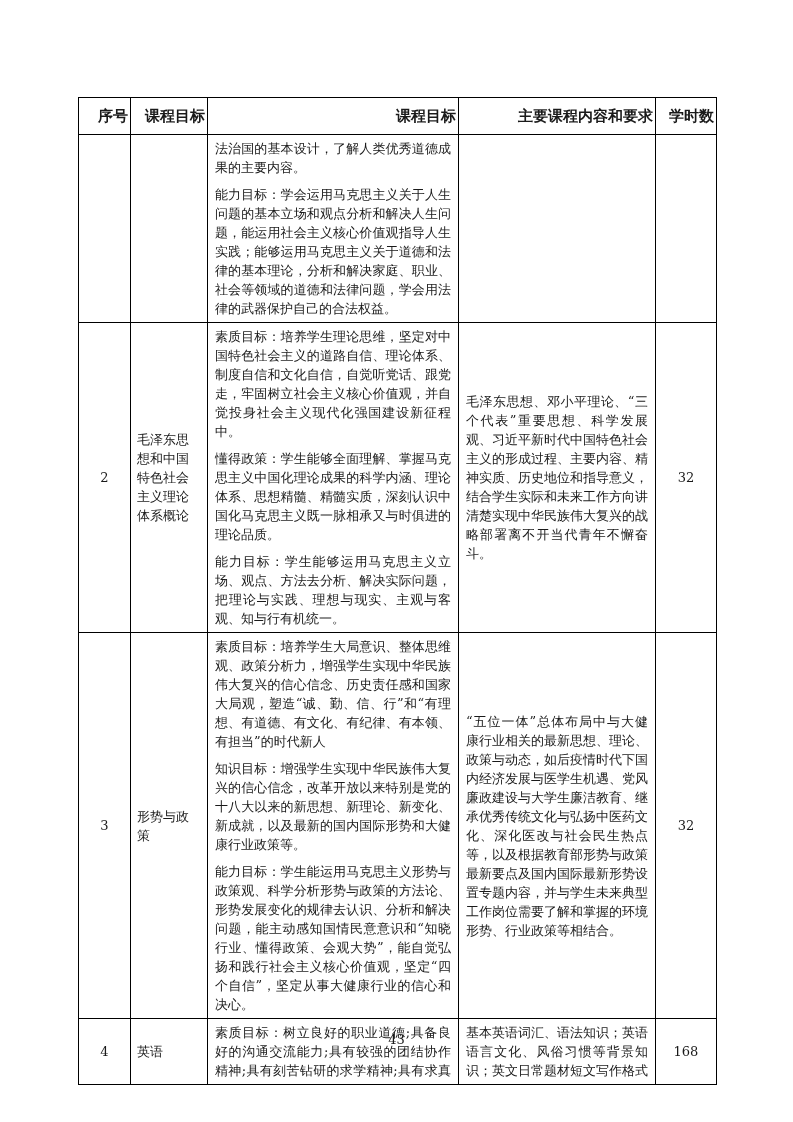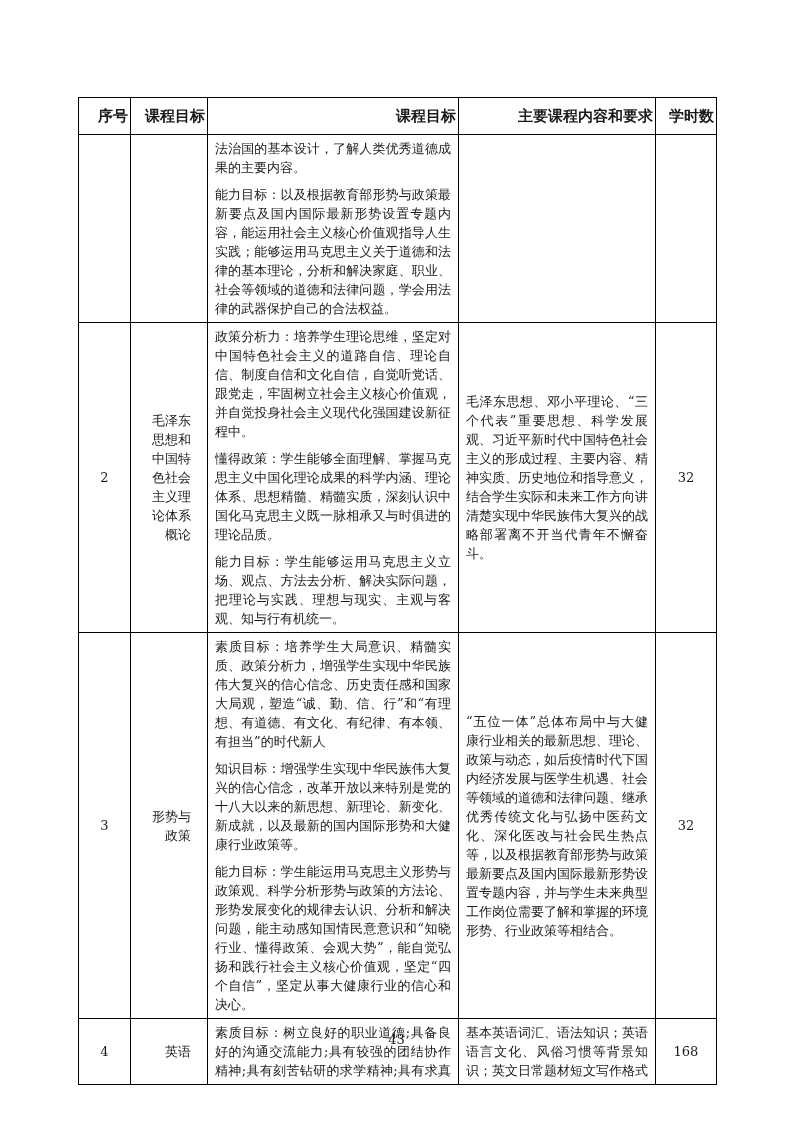--- a/index.html
+++ b/index.html
@@ -40,22 +40,22 @@
     line-height: 19px;
     padding: 4px 7px;
     vertical-align: middle;
     word-break: break-all;
   }
   td.seq-cell, td.hours-cell {
     text-align: center;
     padding: 2px;
   }
   td.name-cell {
-    text-align: right;
-    padding: 2px 16px;
+    text-align: left;
+    padding: 2px 6px;
   }
   td.obj-cell {
     vertical-align: top;
     text-align: justify;
   }
   td.content-cell {
     text-align: justify;
     margin-top: 10px;
   }
   td p {
@@ -103,47 +103,47 @@
         <th>学时数</th>
       </tr>
     </thead>
     <tbody>
 
       <tr class="row-1">
         <td class="seq-cell"></td>
         <td class="name-cell"></td>
         <td class="obj-cell">
           <p>法治国的基本设计，了解人类优秀道德成果的主要内容。</p>
-          <p>能力目标：以及根据教育部形势与政策最新要点及国内国际最新形势设置专题内容，能运用社会主义核心价值观指导人生实践；能够运用马克思主义关于道德和法律的基本理论，分析和解决家庭、职业、社会等领域的道德和法律问题，学会用法律的武器保护自己的合法权益。</p>
+          <p>能力目标：学会运用马克思主义关于人生问题的基本立场和观点分析和解决人生问题，能运用社会主义核心价值观指导人生实践；能够运用马克思主义关于道德和法律的基本理论，分析和解决家庭、职业、社会等领域的道德和法律问题，学会用法律的武器保护自己的合法权益。</p>
         </td>
         <td class="content-cell"></td>
         <td class="hours-cell"></td>
       </tr>
 
       <tr class="row-2">
         <td class="seq-cell">2</td>
         <td class="name-cell">毛泽东思想和中国特色社会主义理论体系概论</td>
         <td class="obj-cell">
-          <p>政策分析力：培养学生理论思维，坚定对中国特色社会主义的道路自信、理论自信、制度自信和文化自信，自觉听党话、跟党走，牢固树立社会主义核心价值观，并自觉投身社会主义现代化强国建设新征程中。</p>
+          <p>素质目标：培养学生理论思维，坚定对中国特色社会主义的道路自信、理论体系、制度自信和文化自信，自觉听党话、跟党走，牢固树立社会主义核心价值观，并自觉投身社会主义现代化强国建设新征程中。</p>
           <p>懂得政策：学生能够全面理解、掌握马克思主义中国化理论成果的科学内涵、理论体系、思想精髓、精髓实质，深刻认识中国化马克思主义既一脉相承又与时俱进的理论品质。</p>
           <p>能力目标：学生能够运用马克思主义立场、观点、方法去分析、解决实际问题，把理论与实践、理想与现实、主观与客观、知与行有机统一。</p>
         </td>
         <td class="content-cell">毛泽东思想、邓小平理论、“三个代表”重要思想、科学发展观、习近平新时代中国特色社会主义的形成过程、主要内容、精神实质、历史地位和指导意义，结合学生实际和未来工作方向讲清楚实现中华民族伟大复兴的战略部署离不开当代青年不懈奋斗。</td>
         <td class="hours-cell">32</td>
       </tr>
 
       <tr class="row-3">
         <td class="seq-cell">3</td>
         <td class="name-cell">形势与政策</td>
         <td class="obj-cell">
-          <p>素质目标：培养学生大局意识、精髓实质、政策分析力，增强学生实现中华民族伟大复兴的信心信念、历史责任感和国家大局观，塑造“诚、勤、信、行”和“有理想、有道德、有文化、有纪律、有本领、有担当”的时代新人</p>
+          <p>素质目标：培养学生大局意识、整体思维观、政策分析力，增强学生实现中华民族伟大复兴的信心信念、历史责任感和国家大局观，塑造“诚、勤、信、行”和“有理想、有道德、有文化、有纪律、有本领、有担当”的时代新人</p>
           <p>知识目标：增强学生实现中华民族伟大复兴的信心信念，改革开放以来特别是党的十八大以来的新思想、新理论、新变化、新成就，以及最新的国内国际形势和大健康行业政策等。</p>
           <p>能力目标：学生能运用马克思主义形势与政策观、科学分析形势与政策的方法论、形势发展变化的规律去认识、分析和解决问题，能主动感知国情民意意识和“知晓行业、懂得政策、会观大势”，能自觉弘扬和践行社会主义核心价值观，坚定“四个自信”，坚定从事大健康行业的信心和决心。</p>
         </td>
-        <td class="content-cell">“五位一体”总体布局中与大健康行业相关的最新思想、理论、政策与动态，如后疫情时代下国内经济发展与医学生机遇、社会等领域的道德和法律问题、继承优秀传统文化与弘扬中医药文化、深化医改与社会民生热点等，以及根据教育部形势与政策最新要点及国内国际最新形势设置专题内容，并与学生未来典型工作岗位需要了解和掌握的环境形势、行业政策等相结合。</td>
+        <td class="content-cell">“五位一体”总体布局中与大健康行业相关的最新思想、理论、政策与动态，如后疫情时代下国内经济发展与医学生机遇、党风廉政建设与大学生廉洁教育、继承优秀传统文化与弘扬中医药文化、深化医改与社会民生热点等，以及根据教育部形势与政策最新要点及国内国际最新形势设置专题内容，并与学生未来典型工作岗位需要了解和掌握的环境形势、行业政策等相结合。</td>
         <td class="hours-cell">32</td>
       </tr>
 
       <tr class="row-4">
         <td class="seq-cell">4</td>
         <td class="name-cell">英语</td>
         <td class="obj-cell">
           <div class="clip">
             <p>素质目标：树立良好的职业道德;具备良好的沟通交流能力;具有较强的团结协作精神;具有刻苦钻研的求学精神;具有求真务实的工</p>
           </div>

